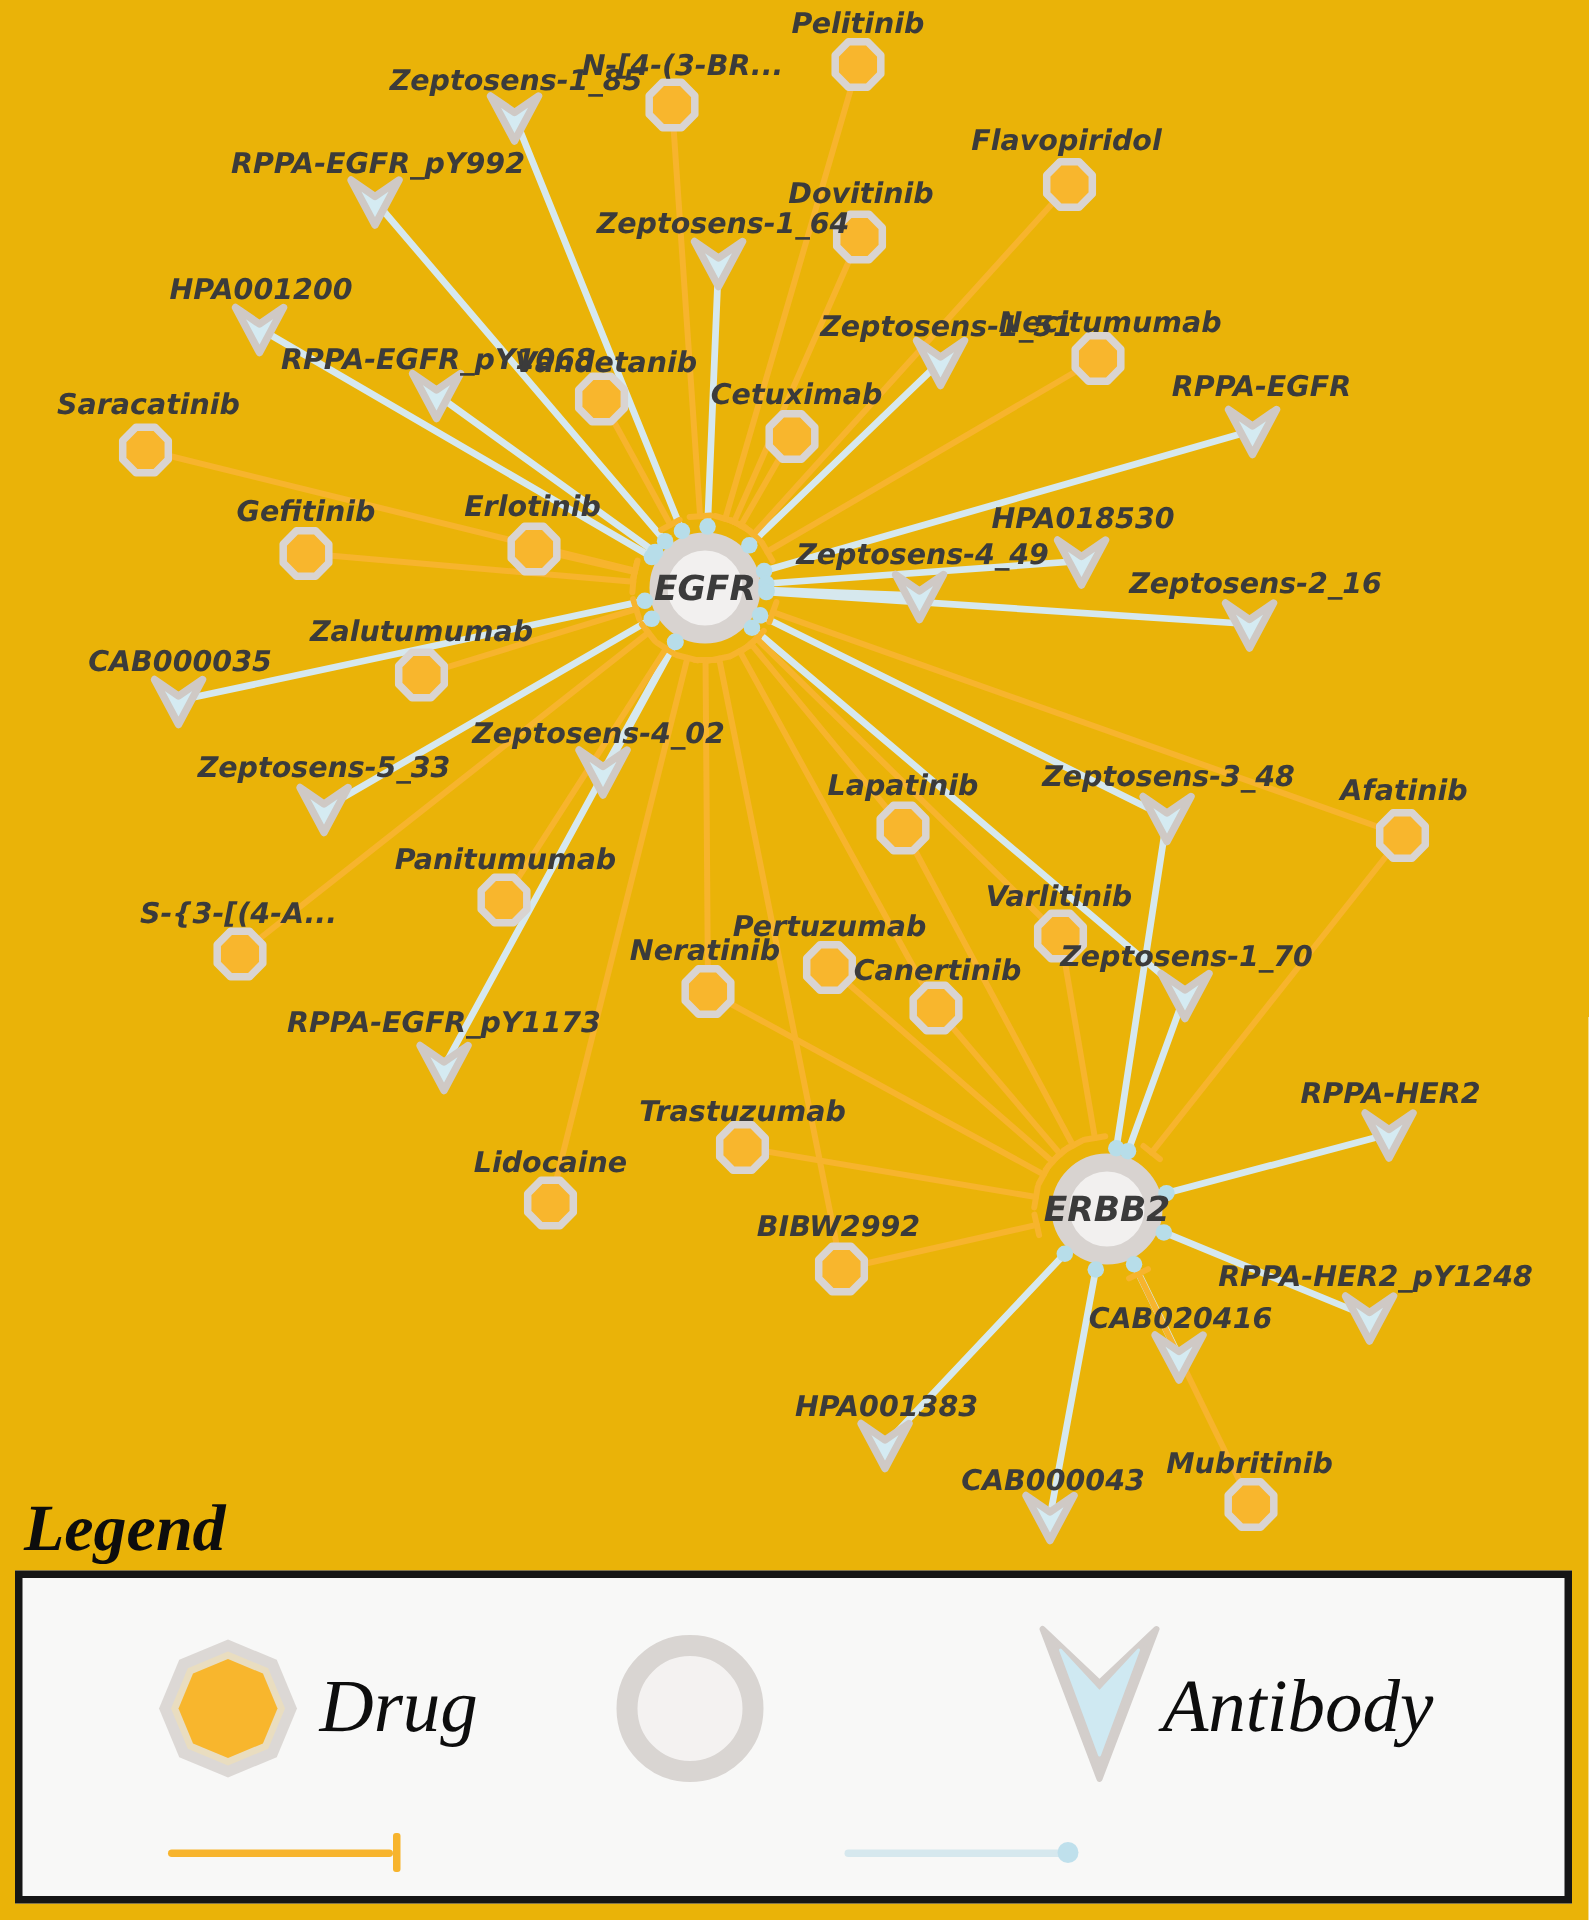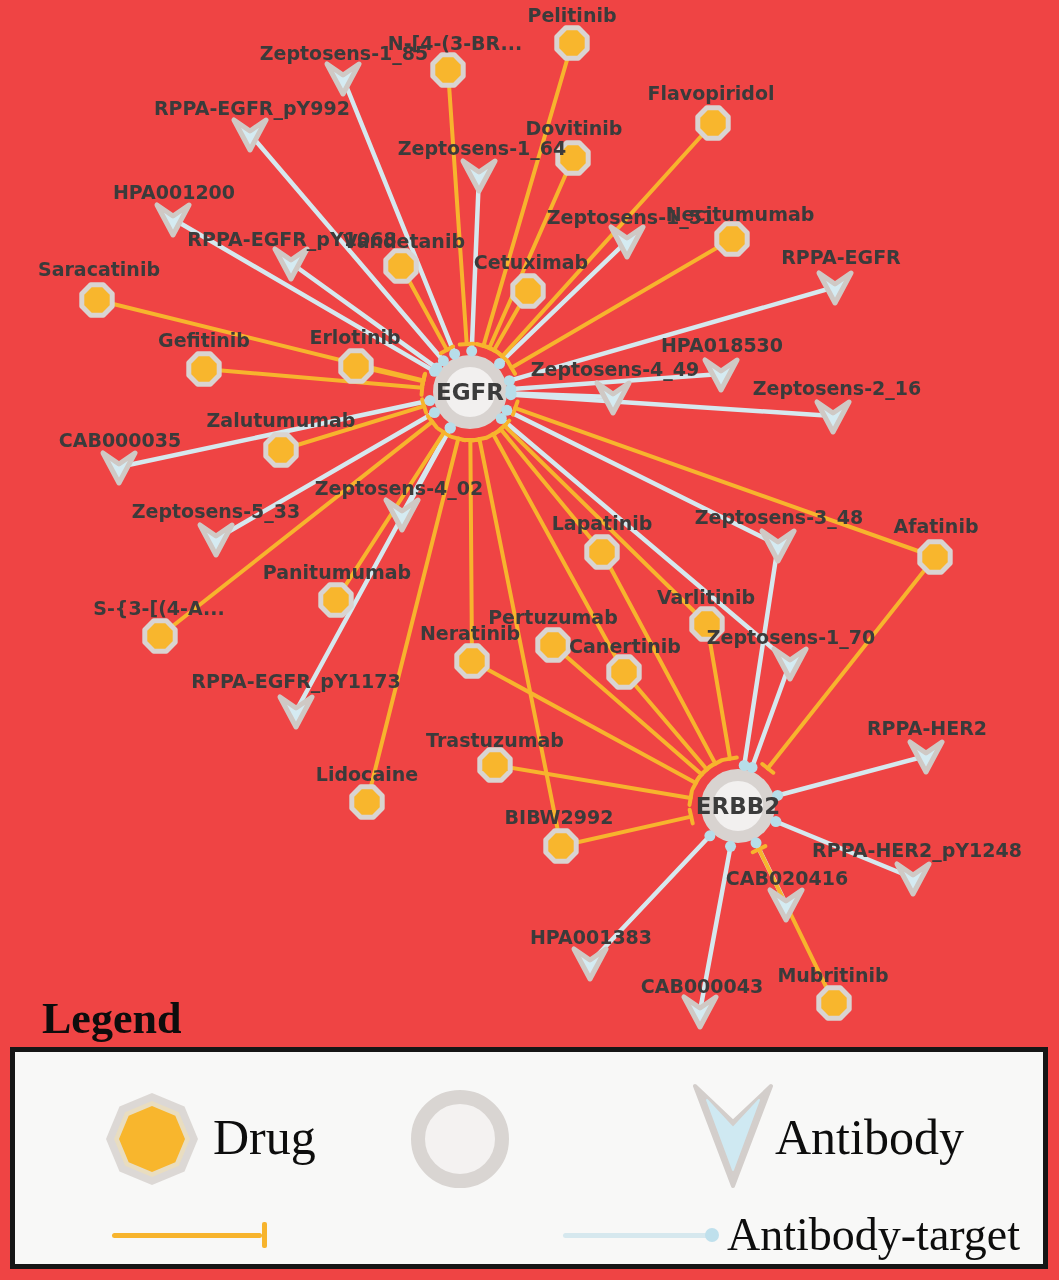--- a/index.html
+++ b/index.html
@@ -1,20 +1,20 @@
 <!DOCTYPE html>
 <html><head>
 <meta charset="utf-8">
 <style>
   html,body{margin:0;padding:0;background:#f8f8f7;}
-  #figure{position:relative;width:1059px;height:1280px;background:#ef4444;overflow:hidden;
-          font-family:"DejaVu Sans",sans-serif;}
+  #figure{position:relative;width:1059px;height:1280px;background:#eab308;overflow:hidden;
+          font-family:"DejaVu Sans",sans-serif;font-style:italic;}
   #network{position:absolute;left:0;top:0;}
   .legend-title{position:absolute;left:16px;top:993px;font-family:"Liberation Serif",serif;
-                font-weight:bold;font-size:44px;color:#0d0d0d;margin-left:26px;}
+                font-weight:bold;font-size:44px;color:#0d0d0d;}
   .legend-box{position:absolute;left:10px;top:1047px;width:1038px;height:222px;
               border:5px solid #161616;background:#f8f8f7;box-sizing:border-box;}
   .lg-abs{position:absolute;}
   .lg-node-label{font-family:"Liberation Serif",serif;font-size:50px;color:#0d0d0d;line-height:1.2;}
   .lg-edge-label{font-family:"Liberation Serif",serif;font-size:46px;color:#0d0d0d;line-height:1.2;}
   .lg-line-orange{position:absolute;height:5px;background:#f7b42d;border-radius:3px;}
   .lg-tick-orange{position:absolute;width:5px;height:26px;background:#f7b42d;border-radius:2px;}
   .lg-line-blue{position:absolute;height:5px;background:#d6e8ee;border-radius:3px;}
   .lg-dot-blue{position:absolute;width:14px;height:14px;border-radius:50%;background:#bfe0ec;}
 </style>
@@ -241,15 +241,14 @@
       <path d="M7,6 L45,106 L83,6 L45,42 Z" fill="#d3cecb" stroke="#d3cecb" stroke-width="4" stroke-linejoin="round"></path>
       <path d="M19,20 L45,90 L71,20 L45,48 Z" fill="#cfe9f2" stroke="#cfe9f2" stroke-width="2" stroke-linejoin="round"></path>
     </svg>
     <div class="lg-abs lg-node-label" style="left:760px;top:55px;">Antibody</div>
 
     <div class="lg-line-orange lg-abs" style="left:97px;top:181px;width:150px;"></div>
     <div class="lg-tick-orange lg-abs" style="left:247px;top:170px;"></div>
 
     <div class="lg-line-blue lg-abs" style="left:548px;top:181px;width:148px;"></div>
     <div class="lg-dot-blue lg-abs" style="left:690px;top:176px;"></div>
-    <div class="lg-abs lg-edge-label" style="left:712px;top:155px;">Antibody-target</div>
   </div>
 </div>
 
 </body></html>

